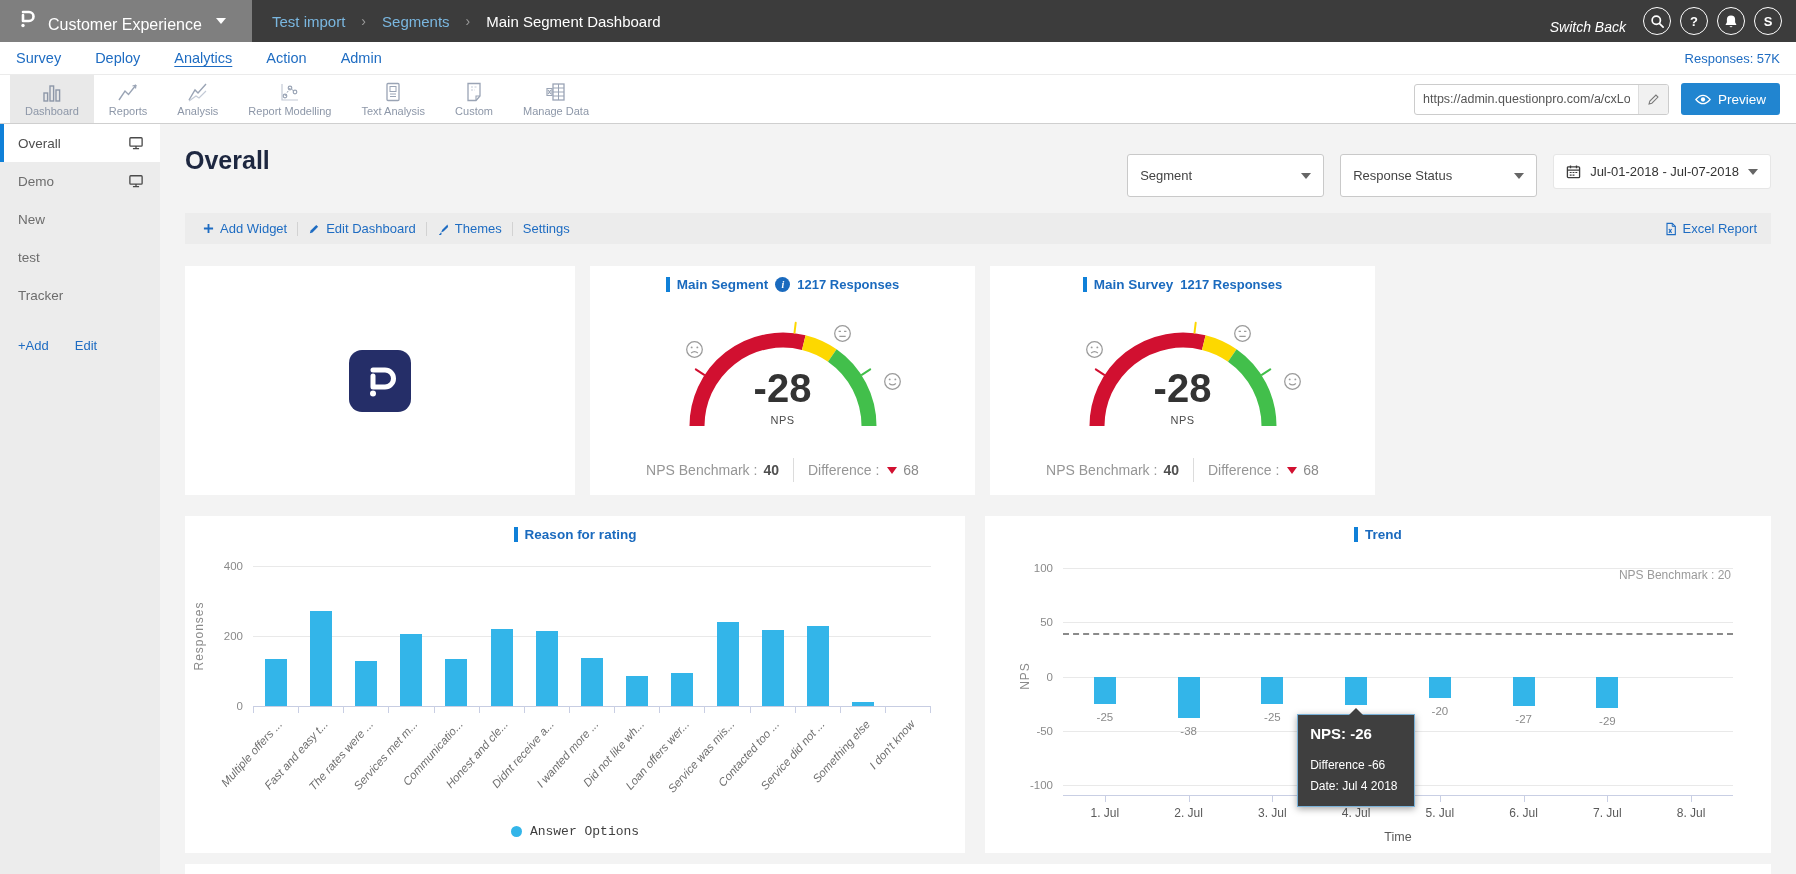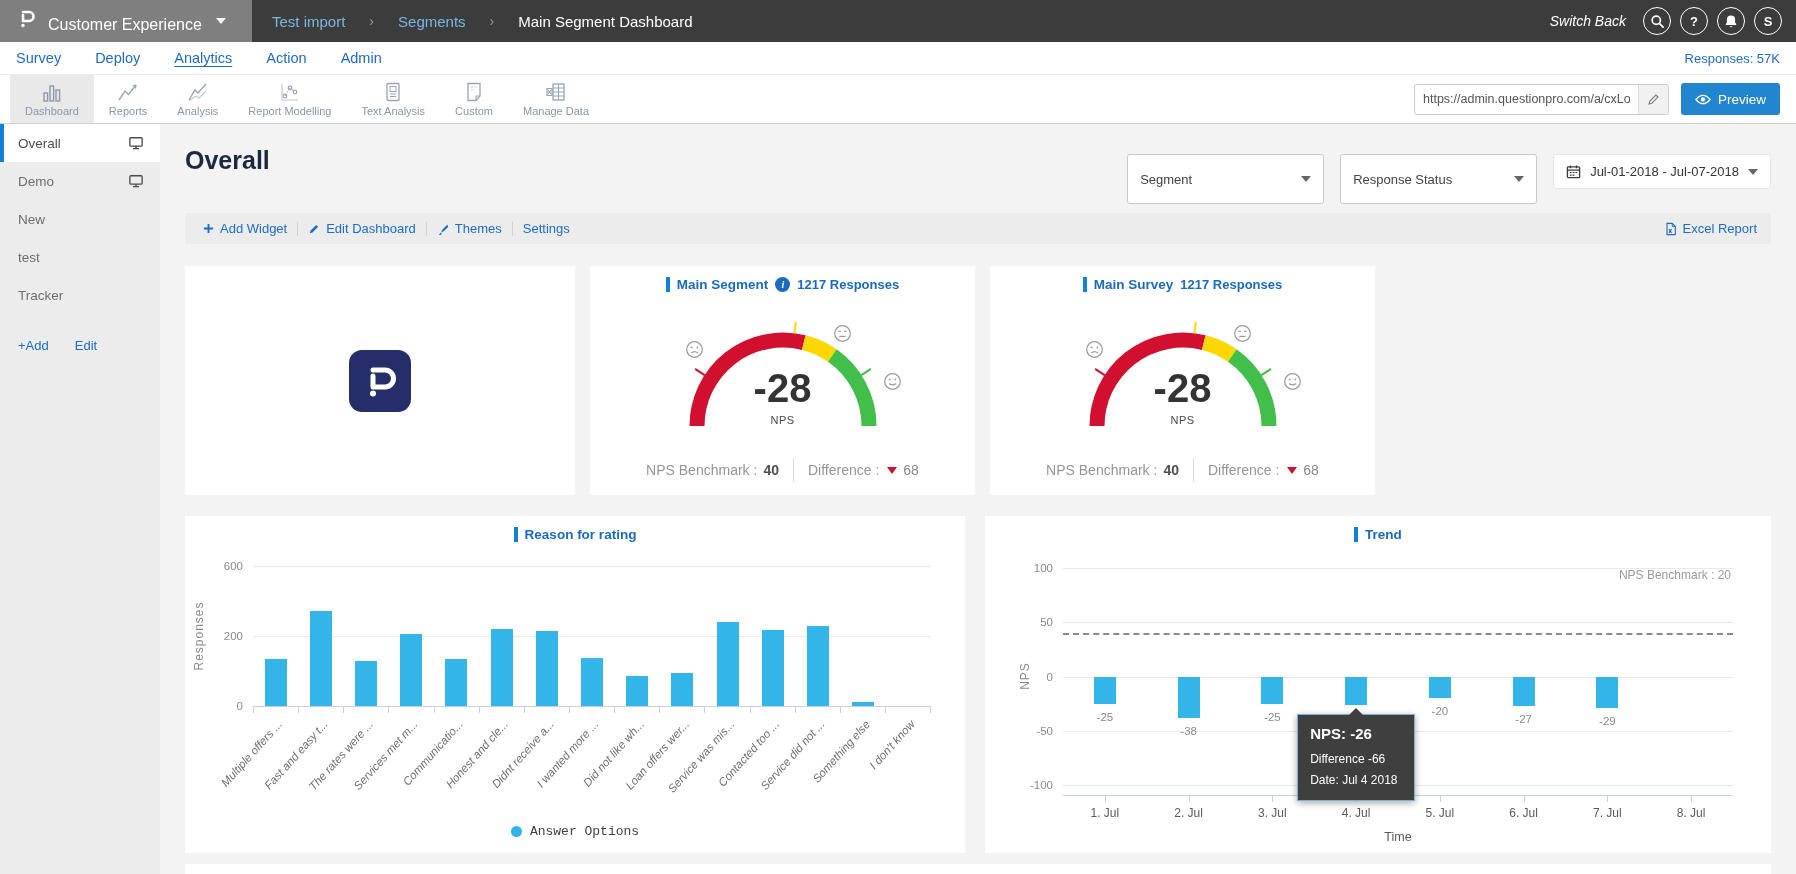--- a/index.html
+++ b/index.html
@@ -4,25 +4,25 @@
 <style>
   * { box-sizing: border-box; margin: 0; padding: 0; }
   html,body { width:1796px; height:874px; overflow:hidden; }
   body { font-family:"Liberation Sans","DejaVu Sans",sans-serif; background:#f3f3f3; color:#333; }
 
   
   .topbar { height:42px; background:#3c3c3c; display:flex; align-items:center; }
   .brand { width:252px; height:100%; background:#7f7f7f; display:flex; align-items:center; padding-left:16px; gap:10px; cursor:pointer; }
   .brand-name { color:#fff; font-size:16px;margin-top:8px; }
   .caret-down-white { width:0;height:0;border-left:5px solid transparent;border-right:5px solid transparent;border-top:6px solid #fff; margin-left:4px; }
-  .crumbs { display:flex; align-items:center; gap:24px; margin-left:20px; font-size:15px; }
+  .crumbs { display:flex; align-items:center; gap:16px; margin-left:20px; font-size:15px; }
   .crumb { color:#7ab7e0; cursor:pointer; }
   .crumb-sep { color:#9b9b9b; font-size:14px; }
   .crumb-current { color:#fff; }
-  .top-right { margin-left:auto; display:flex; align-items:center; gap:9px; padding-right:14px; }
+  .top-right { margin-left:auto; display:flex; align-items:flex-end; gap:9px; padding-right:14px; }
   .switch-back { color:#fff; font-style:italic; font-size:14px; margin-right:8px; cursor:pointer; }
   .circle-btn { width:28px; height:28px; border-radius:50%; border:1.5px solid #fff; display:flex; align-items:center; justify-content:center; color:#fff; font-size:13px; font-weight:bold; cursor:pointer; }
 
   
   .navbar { height:33px; background:#fff; display:flex; align-items:center; padding:0 16px; gap:34px; border-bottom:1px solid #ebebeb; }
   .nav-link { color:#1e6cc2; font-size:14.5px; cursor:pointer; }
   .nav-link.active { text-decoration:underline; text-underline-offset:3px; }
   .nav-responses { margin-left:auto; color:#1e6cc2; font-size:13px; }
 
   
@@ -40,21 +40,21 @@
   .layout { display:flex; height:750px; }
   .sidebar { width:160px; background:#ececec; flex:none; }
   .side-item { height:38px; display:flex; align-items:center; justify-content:space-between; padding:0 16px 0 18px; font-size:13.5px; color:#6d6d6d; cursor:pointer; }
   .side-item.active { background:#fff; border-left:4px solid #1080d8; padding-left:14px; color:#4f4f4f; }
   .side-links { display:flex; gap:26px; padding:24px 0 0 18px; }
   .side-link { font-size:13px; color:#1e6cc2; cursor:pointer; }
 
   .main { flex:1; position:relative; padding:0 25px; overflow:hidden; }
   .page-title { font-size:25px; color:#1d2740; margin-top:22px; font-weight:700; }
   .filters { position:absolute; top:30px; right:25px; display:flex; gap:16px; }
-  .select { width:197px; height:50px; background:#fff; border:1px solid #c9c9c9; border-radius:3px; display:flex; align-items:center; justify-content:space-between; padding:0 12px; font-size:13px; color:#444; cursor:pointer; }
+  .select { width:197px; height:43px; background:#fff; border:1px solid #c9c9c9; border-radius:3px; display:flex; align-items:center; justify-content:space-between; padding:0 12px; font-size:13px; color:#444; cursor:pointer; }
   .sel-caret { width:0;height:0;border-left:5px solid transparent;border-right:5px solid transparent;border-top:6px solid #666; }
   .datebox { height:35px; background:#fff; border:1px solid #e6e6e6; border-radius:3px; display:flex; align-items:center; gap:9px; padding:0 12px; font-size:13px; color:#333; cursor:pointer; }
 
   .action-bar { margin-top:38px; height:31px; background:#ececec; display:flex; align-items:center; padding:0 8px; font-size:13px; }
   .ab-link { display:flex; align-items:center; gap:6px; color:#1e6cc2; cursor:pointer; padding:0 10px; }
   .ab-divider { width:1px; height:14px; background:#d2d2d2; }
   .ab-right { margin-left:auto; display:flex; align-items:center; gap:6px; color:#1e6cc2; cursor:pointer; padding-right:6px; }
 
   .row1 { margin-top:22px; display:flex; gap:15px; }
   .row2 { margin-top:21px; display:flex; gap:20px; }
@@ -118,21 +118,21 @@
   .tbar { position:absolute; width:22px; }
   .tvlabel { position:absolute; transform:translateX(-50%); font-size:11.5px; color:#8a8a8a; }
   .t-axisrow { position:absolute; left:78px; width:670px; top:279px; height:7px; border-top:1px solid #c9cfe4; display:flex; }
   .ttickslot { flex:1; position:relative; }
   .ttickslot::after { content:''; position:absolute; left:50%; top:0; height:6px; width:1px; background:#c9cfe4; }
   .t-xlabels { position:absolute; left:78px; width:670px; top:290px; display:flex; }
   .txlabel { flex:1; text-align:center; font-size:12px; color:#5a5a5a; }
   .t-xtitle { position:absolute; left:78px; width:670px; top:314px; text-align:center; font-size:12.5px; color:#5a5a5a; }
   .trend-tooltip { position:absolute; top:146px; width:118px; background:#3f3f3f; border:1px solid #79b1d8; color:#fff; padding:10px 12px 13px; z-index:5; box-shadow:0 2px 7px rgba(0,0,0,.35); }
   .tt-arrow { position:absolute; top:-7px; left:50%; margin-left:-7px; width:0; height:0; border-left:7px solid transparent; border-right:7px solid transparent; border-bottom:7px solid #3f3f3f; }
-  .tt-nps { font-size:15px; font-weight:700; margin-bottom:10px; white-space:nowrap; }
+  .tt-nps { font-size:15px; font-weight:700; margin-bottom:16px; white-space:nowrap; }
   .tt-line { font-size:12px; margin-top:7px; white-space:nowrap; }
 </style>
 </head>
 <body>
 
 <header class="topbar">
   <div class="brand">
     <span>
       <svg width="22" height="22" viewBox="0 0 22 22">
           <path d="M7 4 h6 a4.5 4.5 0 0 1 0 9 h-6 v-6" fill="none" stroke="#fff" stroke-width="2.6" stroke-linecap="round" stroke-linejoin="round"></path>
@@ -461,21 +461,21 @@
       <div class="card reason-card">
         <div class="card-head">
           <span class="accent-bar"></span>
           <span class="card-title">Reason for rating</span>
         </div>
         <div class="reason-plot">
           <span class="r-ytitle">Responses</span>
           <div class="gridline" style="top:0"></div>
           <div class="gridline" style="top:50%"></div>
           <div class="gridline axisline" style="top:100%"></div>
-          <span class="yticklab" style="top:0">600</span>
+          <span class="yticklab" style="top:0">400</span>
           <span class="yticklab" style="top:50%">200</span>
           <span class="yticklab" style="top:100%">0</span>
           <div class="rbars">
               <div class="rslot">
                 <div class="rbar" style="height: 33.5%; background: rgb(51, 181, 233);"></div>
               </div>
               <div class="rslot">
                 <div class="rbar" style="height: 68%; background: rgb(51, 181, 233);"></div>
               </div>
               <div class="rslot">

